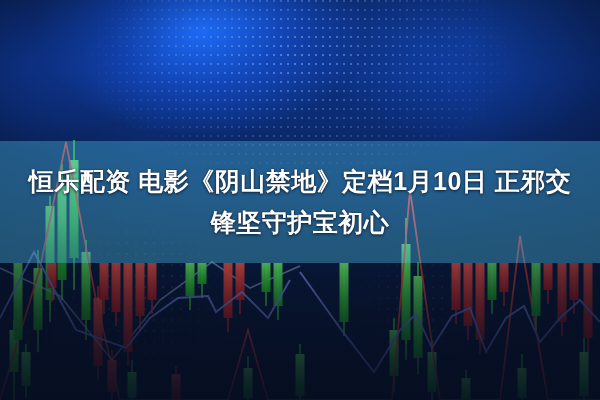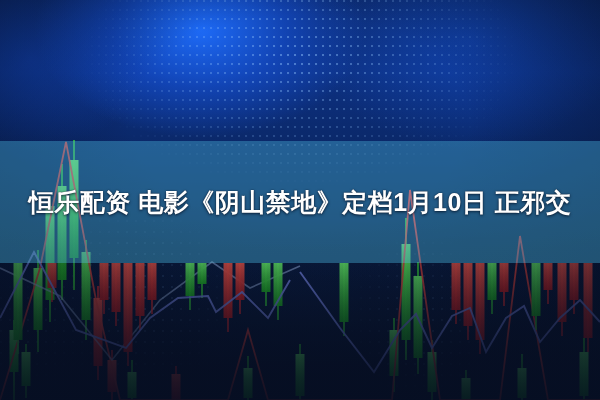--- a/index.html
+++ b/index.html
@@ -248,15 +248,16 @@
   </svg>
 
   <div class="layer" id="bg-vignette"></div>
   <div class="layer" id="bg-bottom-dark"></div>
 
   <div id="headline-band"></div>
   <div id="headline-band-tint"></div>
 
   <div id="headline">
     <div class="headline-line">恒乐配资 电影《阴山禁地》定档1月10日 正邪交</div>
+    <div class="headline-line">锋坚守护宝初心</div>
   </div>
 
 </div>
 
 </body></html>

